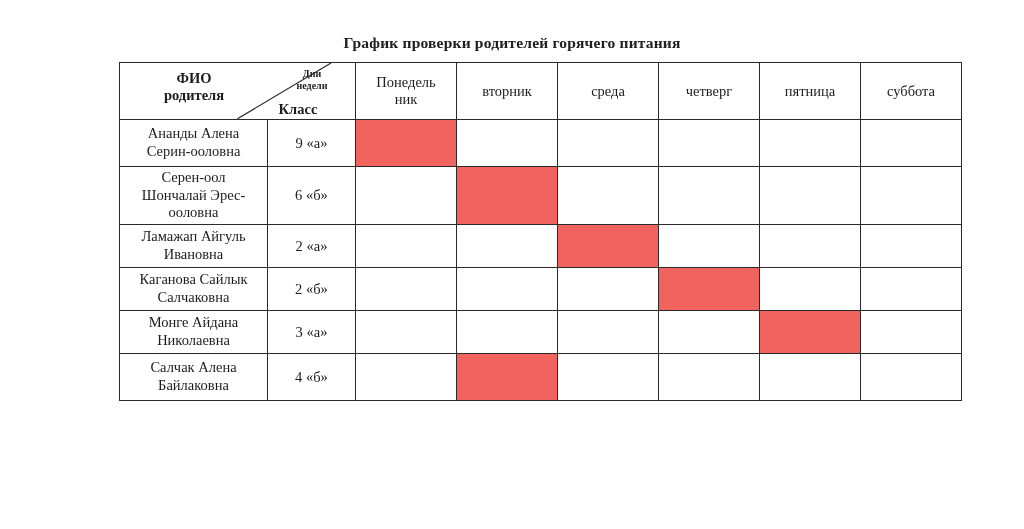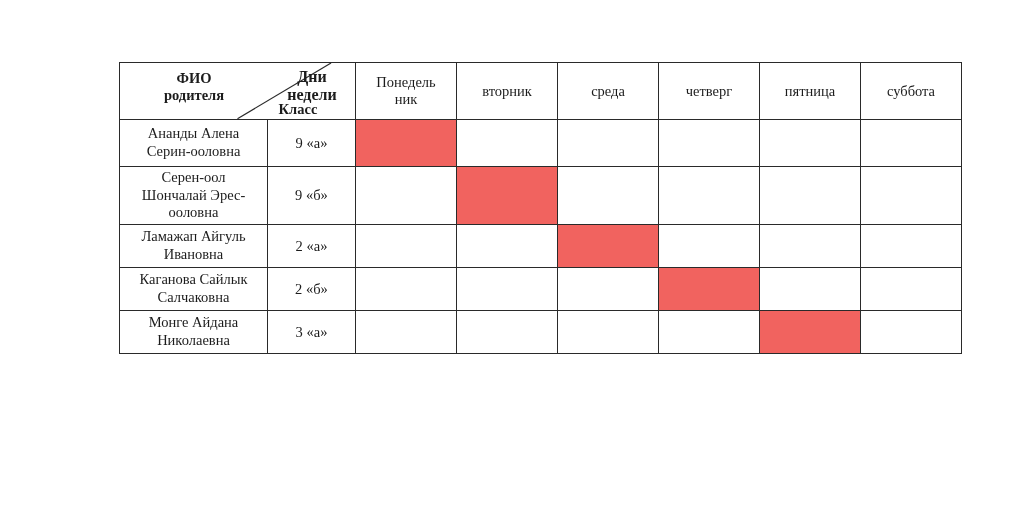--- a/index.html
+++ b/index.html
@@ -90,21 +90,21 @@
     font-size: 14.5px;
     line-height: 1.15;
   }
   .lbl-days {
     position: absolute;
     left: 148px;
     top: 5px;
     width: 88px;
     text-align: center;
     font-weight: bold;
-    font-size: 16px;
+    font-size: 10px;
     line-height: 1.15;
   }
   .lbl-class {
     position: absolute;
     left: 143px;
     top: 38px;
     width: 70px;
     font-weight: bold;
     font-size: 14.5px;
   }
@@ -124,20 +124,21 @@
   }
   tr.r-h1 td { height: 46px; }
   tr.r-h2 td { height: 57px; }
   tr.r-h3 td { height: 42px; }
 </style>
 </head>
 <body>
 
 <div class="page">
 
+  <div class="doc-title">График проверки родителей горячего питания</div>
 
   <div class="table-wrap">
     <table class="schedule">
       <colgroup>
         <col class="c-name">
         <col class="c-class">
         <col class="c-day">
         <col class="c-day">
         <col class="c-day">
         <col class="c-day">
@@ -188,21 +189,21 @@
           <td class="day-cell"></td>
           <td class="day-cell"></td>
         </tr>
 
         <tr class="r-h2">
           <td class="name-cell">
             <div>Серен-оол</div>
             <div>Шончалай Эрес-</div>
             <div>ооловна</div>
           </td>
-          <td class="class-cell">9 «б»</td>
+          <td class="class-cell">6 «б»</td>
           <td class="day-cell"></td>
           <td class="day-cell filled"></td>
           <td class="day-cell"></td>
           <td class="day-cell"></td>
           <td class="day-cell"></td>
           <td class="day-cell"></td>
         </tr>
 
         <tr class="r-h3">
           <td class="name-cell">
@@ -241,18 +242,31 @@
           <td class="day-cell"></td>
           <td class="day-cell"></td>
           <td class="day-cell"></td>
           <td class="day-cell"></td>
           <td class="day-cell filled"></td>
           <td class="day-cell"></td>
         </tr>
 
 
 
+        <tr class="r-h1">
+          <td class="name-cell">
+            <div>Салчак Алена</div>
+            <div>Байлаковна</div>
+          </td>
+          <td class="class-cell">4 «б»</td>
+          <td class="day-cell"></td>
+          <td class="day-cell filled"></td>
+          <td class="day-cell"></td>
+          <td class="day-cell"></td>
+          <td class="day-cell"></td>
+          <td class="day-cell"></td>
+        </tr>
 
       </tbody>
     </table>
   </div>
 
 </div>
 
 </body></html>

